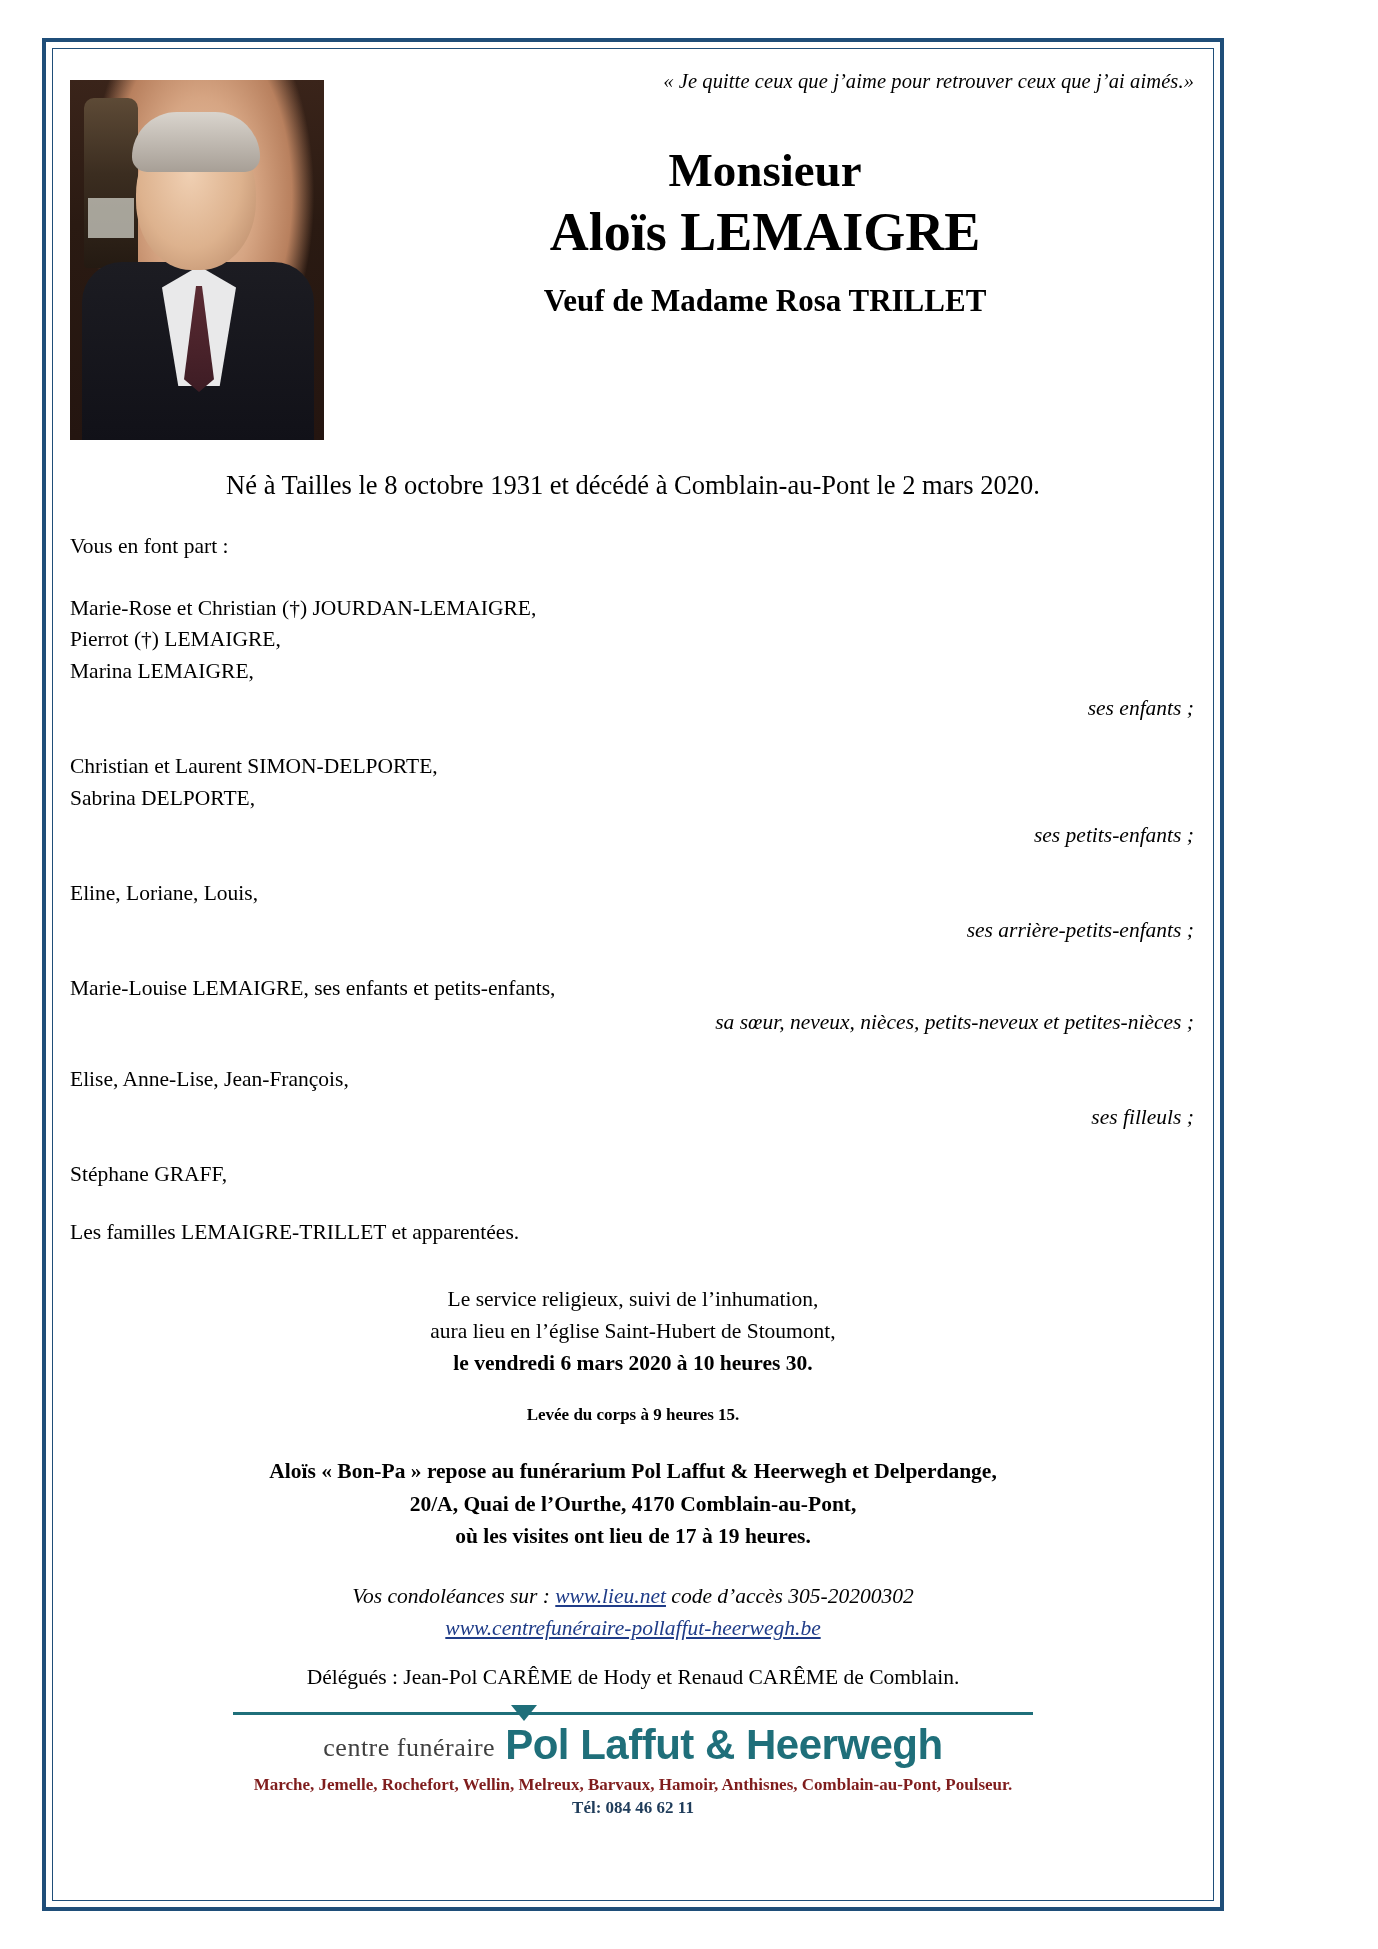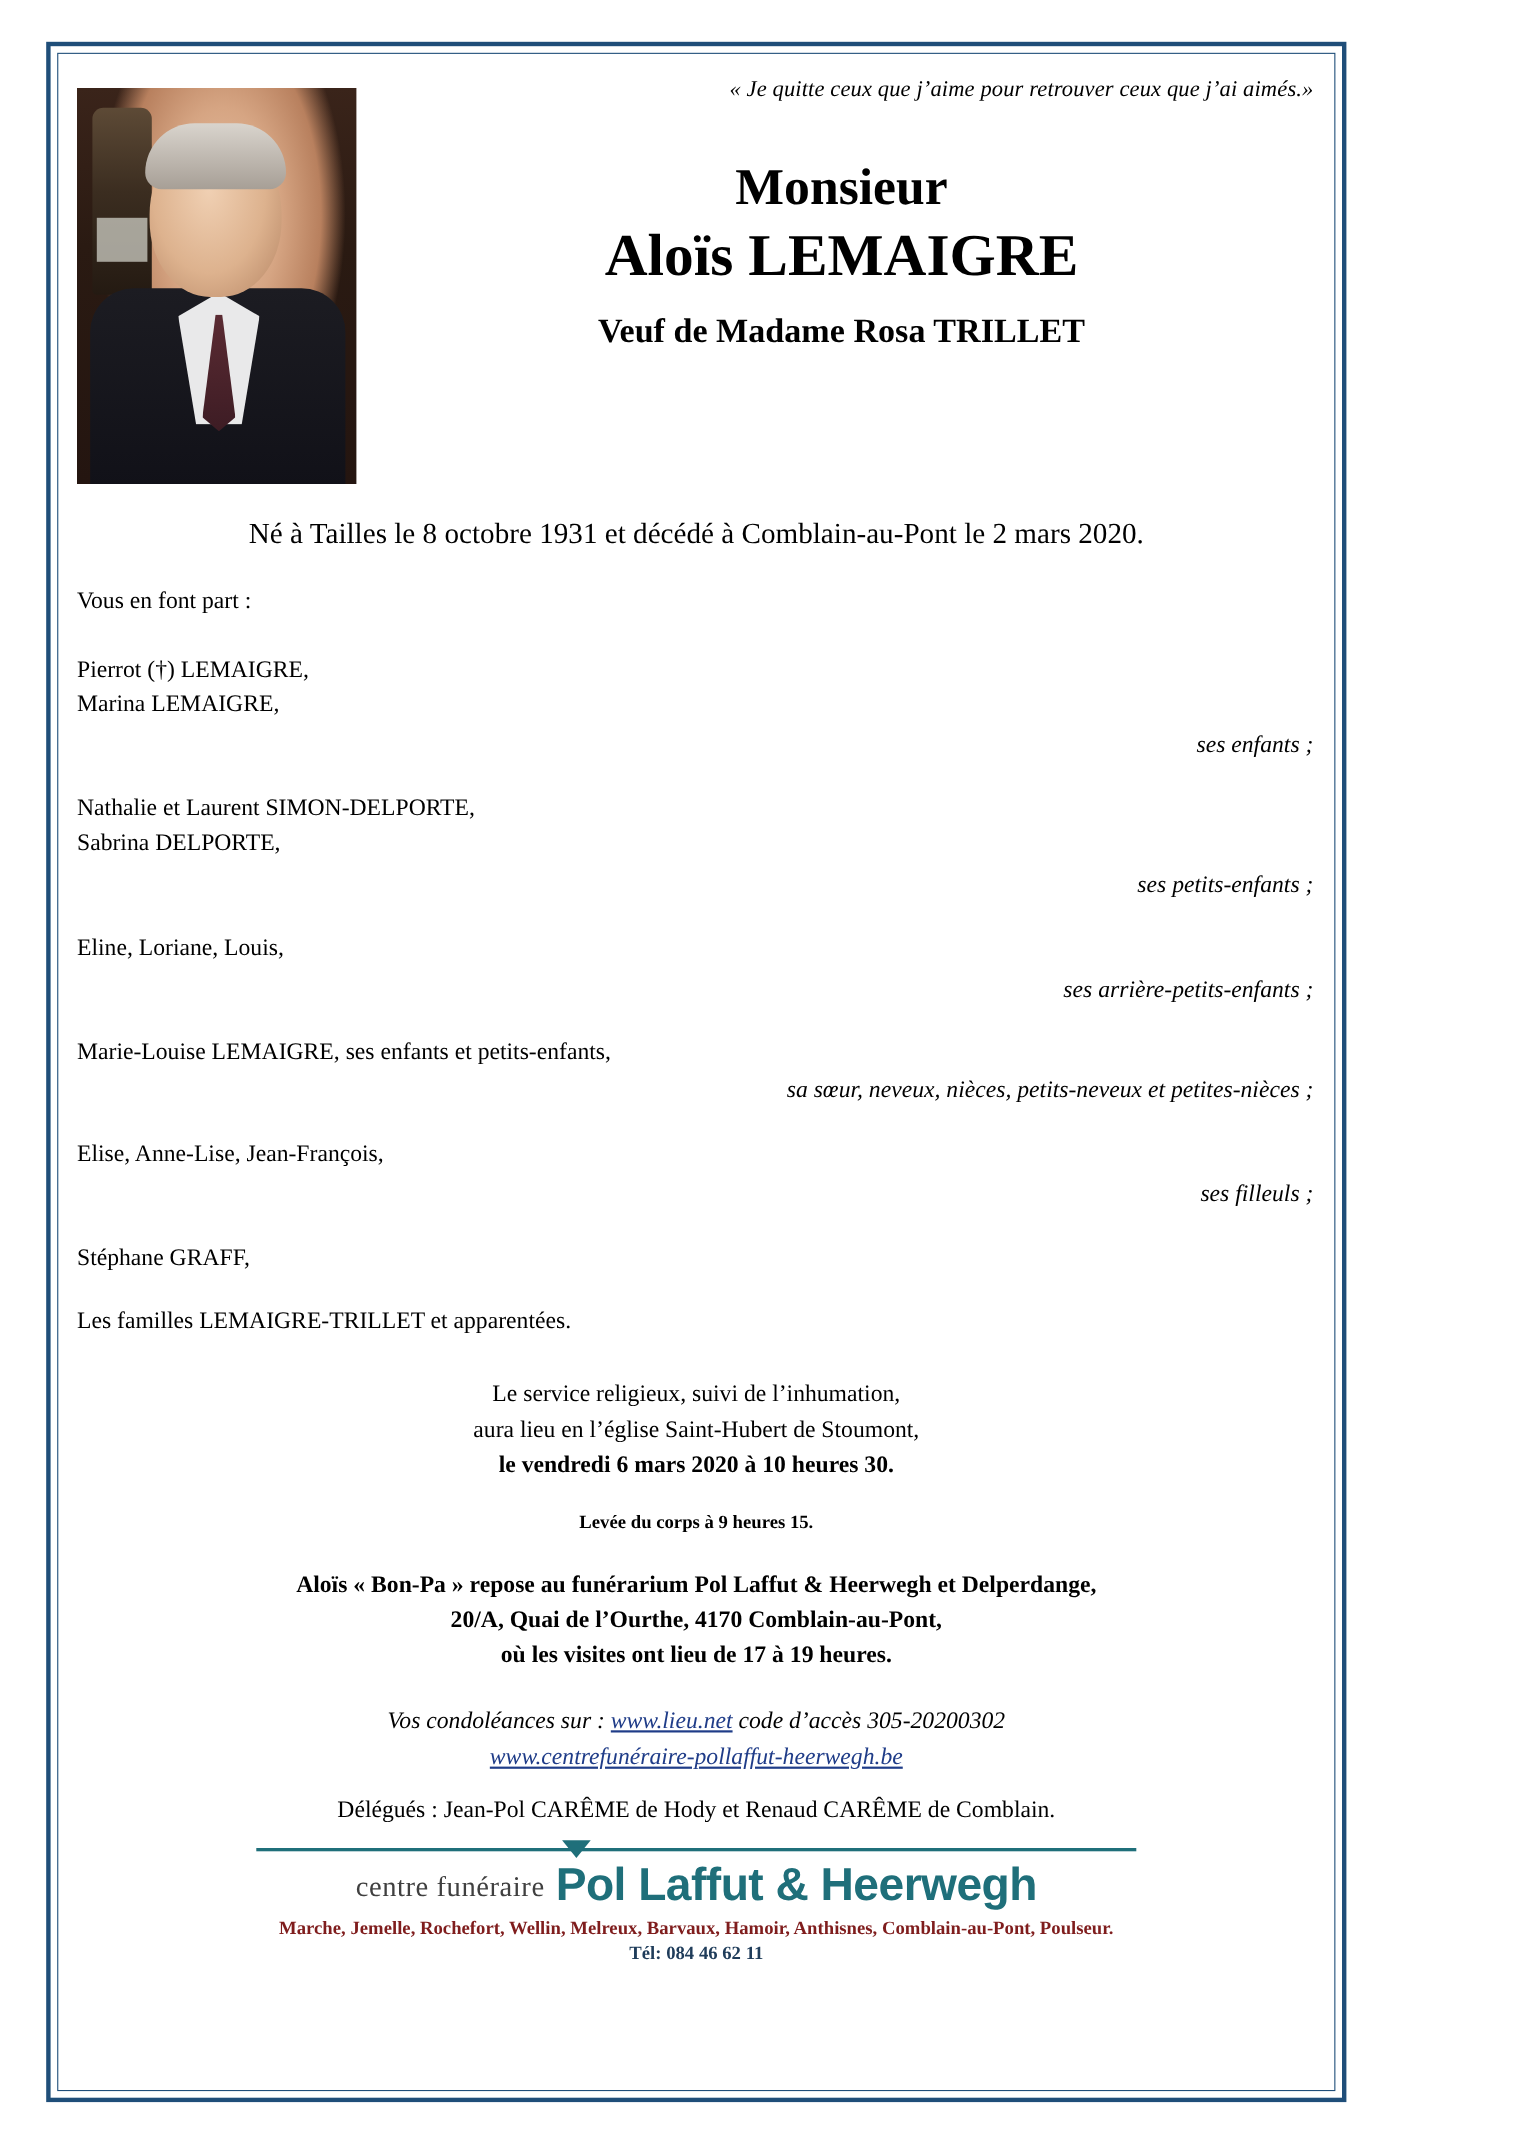--- a/index.html
+++ b/index.html
@@ -315,27 +315,28 @@
         <div class="spouse">Veuf de Madame Rosa TRILLET</div>
       </div>
     </div>
 
     <div class="birthdeath">Né à Tailles le 8 octobre 1931 et décédé à Comblain-au-Pont le 2 mars 2020.</div>
 
     <div class="body-text">
       <div class="intro">Vous en font part :</div>
 
       <div class="group">
+        <div class="person">Marie-Rose et Christian (†) JOURDAN-LEMAIGRE,</div>
         <div class="person">Pierrot (†) LEMAIGRE,</div>
         <div class="person">Marina LEMAIGRE,</div>
         <div class="role">ses enfants ;</div>
       </div>
 
       <div class="group">
-        <div class="person">Nathalie et Laurent SIMON-DELPORTE,</div>
+        <div class="person">Christian et Laurent SIMON-DELPORTE,</div>
         <div class="person">Sabrina DELPORTE,</div>
         <div class="role">ses petits-enfants ;</div>
       </div>
 
       <div class="group">
         <div class="person">Eline, Loriane, Louis,</div>
         <div class="role">ses arrière-petits-enfants ;</div>
       </div>
 
       <div class="group">

